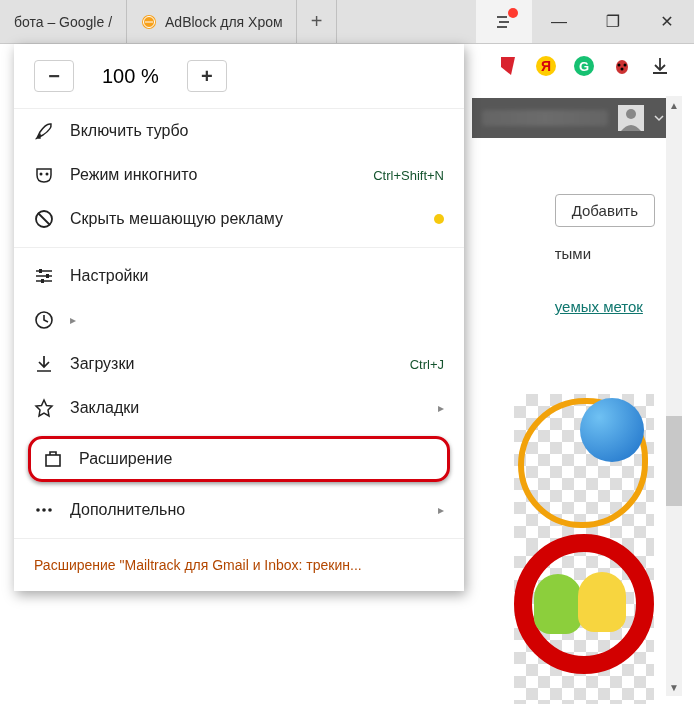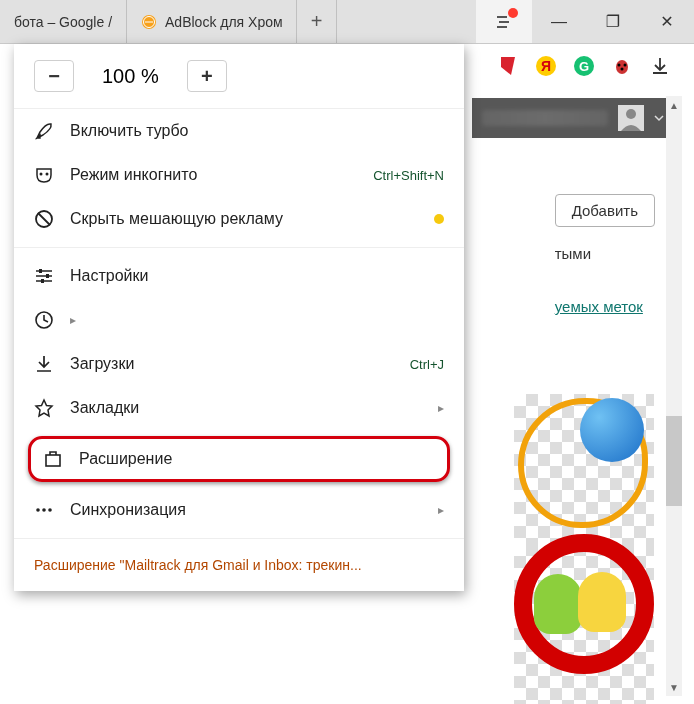--- a/index.html
+++ b/index.html
@@ -252,20 +252,20 @@
       <span class="mlabel">Расширение</span>
     </div>
     <div class="menuitem">
       <span class="micon">
           <svg width="20" height="20" viewBox="0 0 20 20">
             <circle cx="4" cy="10" r="1.8" fill="#222"></circle>
             <circle cx="10" cy="10" r="1.8" fill="#222"></circle>
             <circle cx="16" cy="10" r="1.8" fill="#222"></circle>
           </svg>
         </span>
-      <span class="mlabel">Синхронизация</span>
+      <span class="mlabel">Дополнительно</span>
       <span class="arrow">▸</span>
     </div>
     <div class="sep"></div>
     <div class="notif"><span>Расширение "Mailtrack для Gmail и Inbox: трекин...</span></div>
   </div>
 
 </div>
 
 </body></html>

